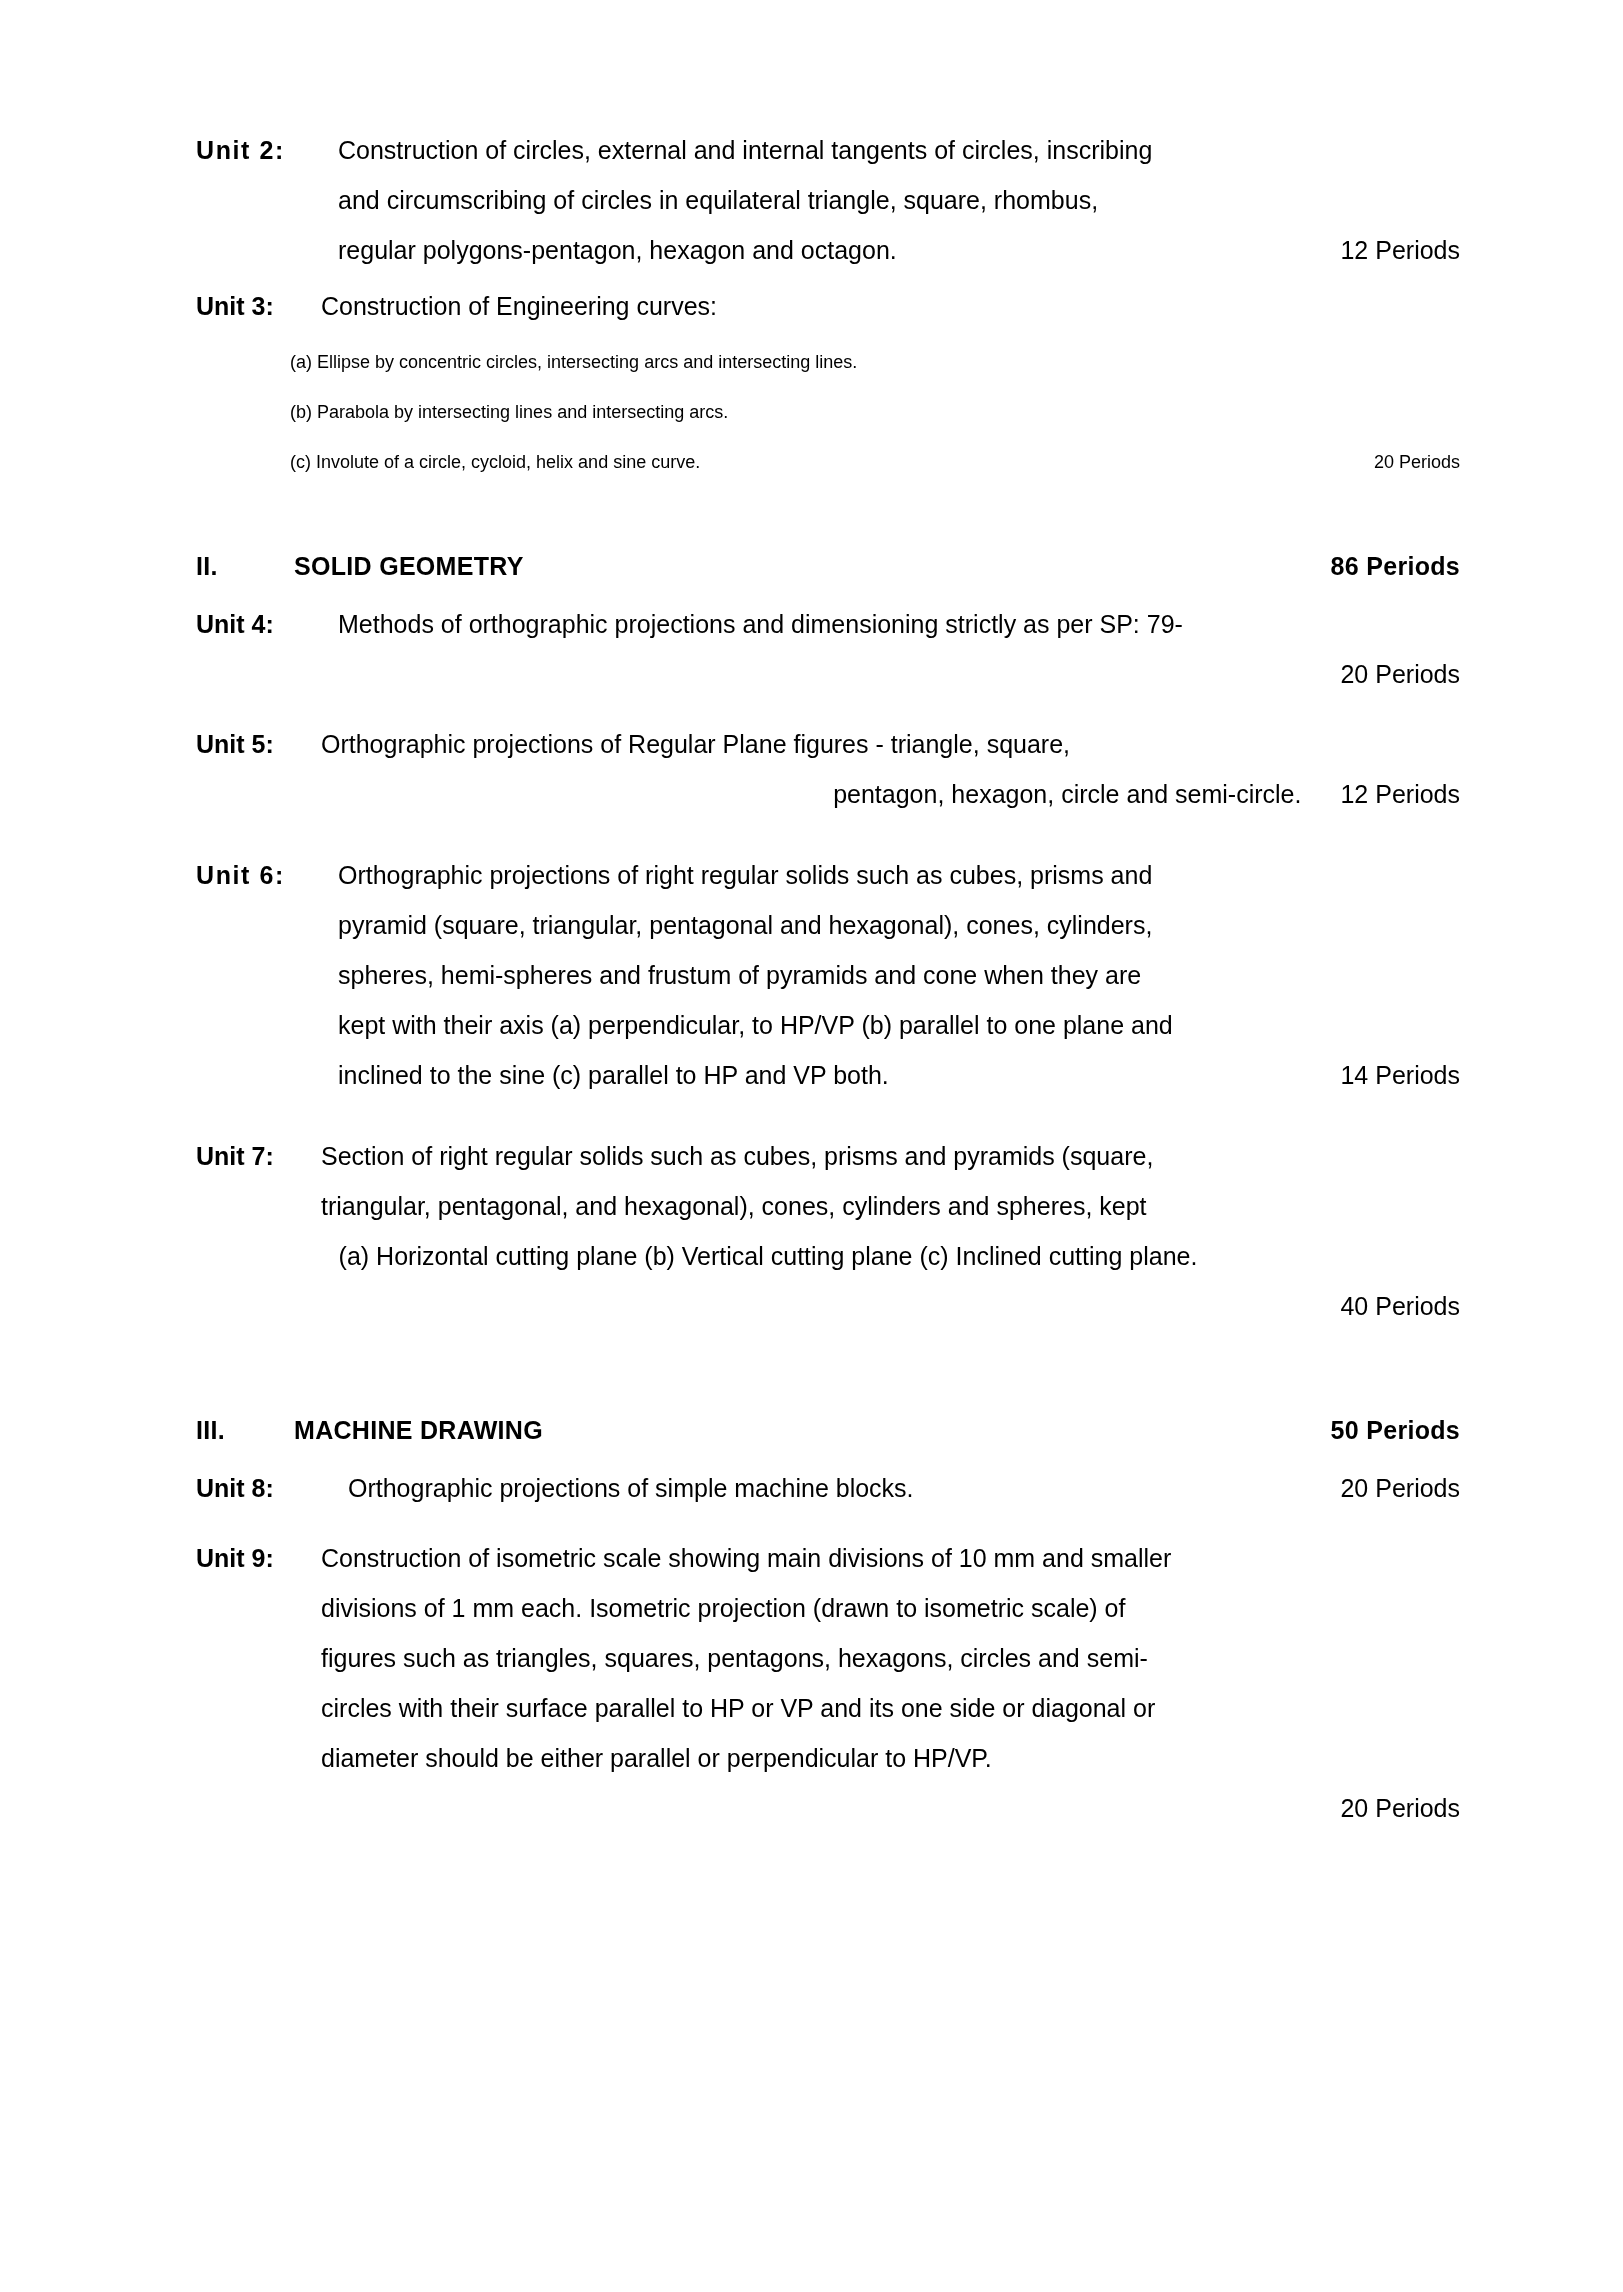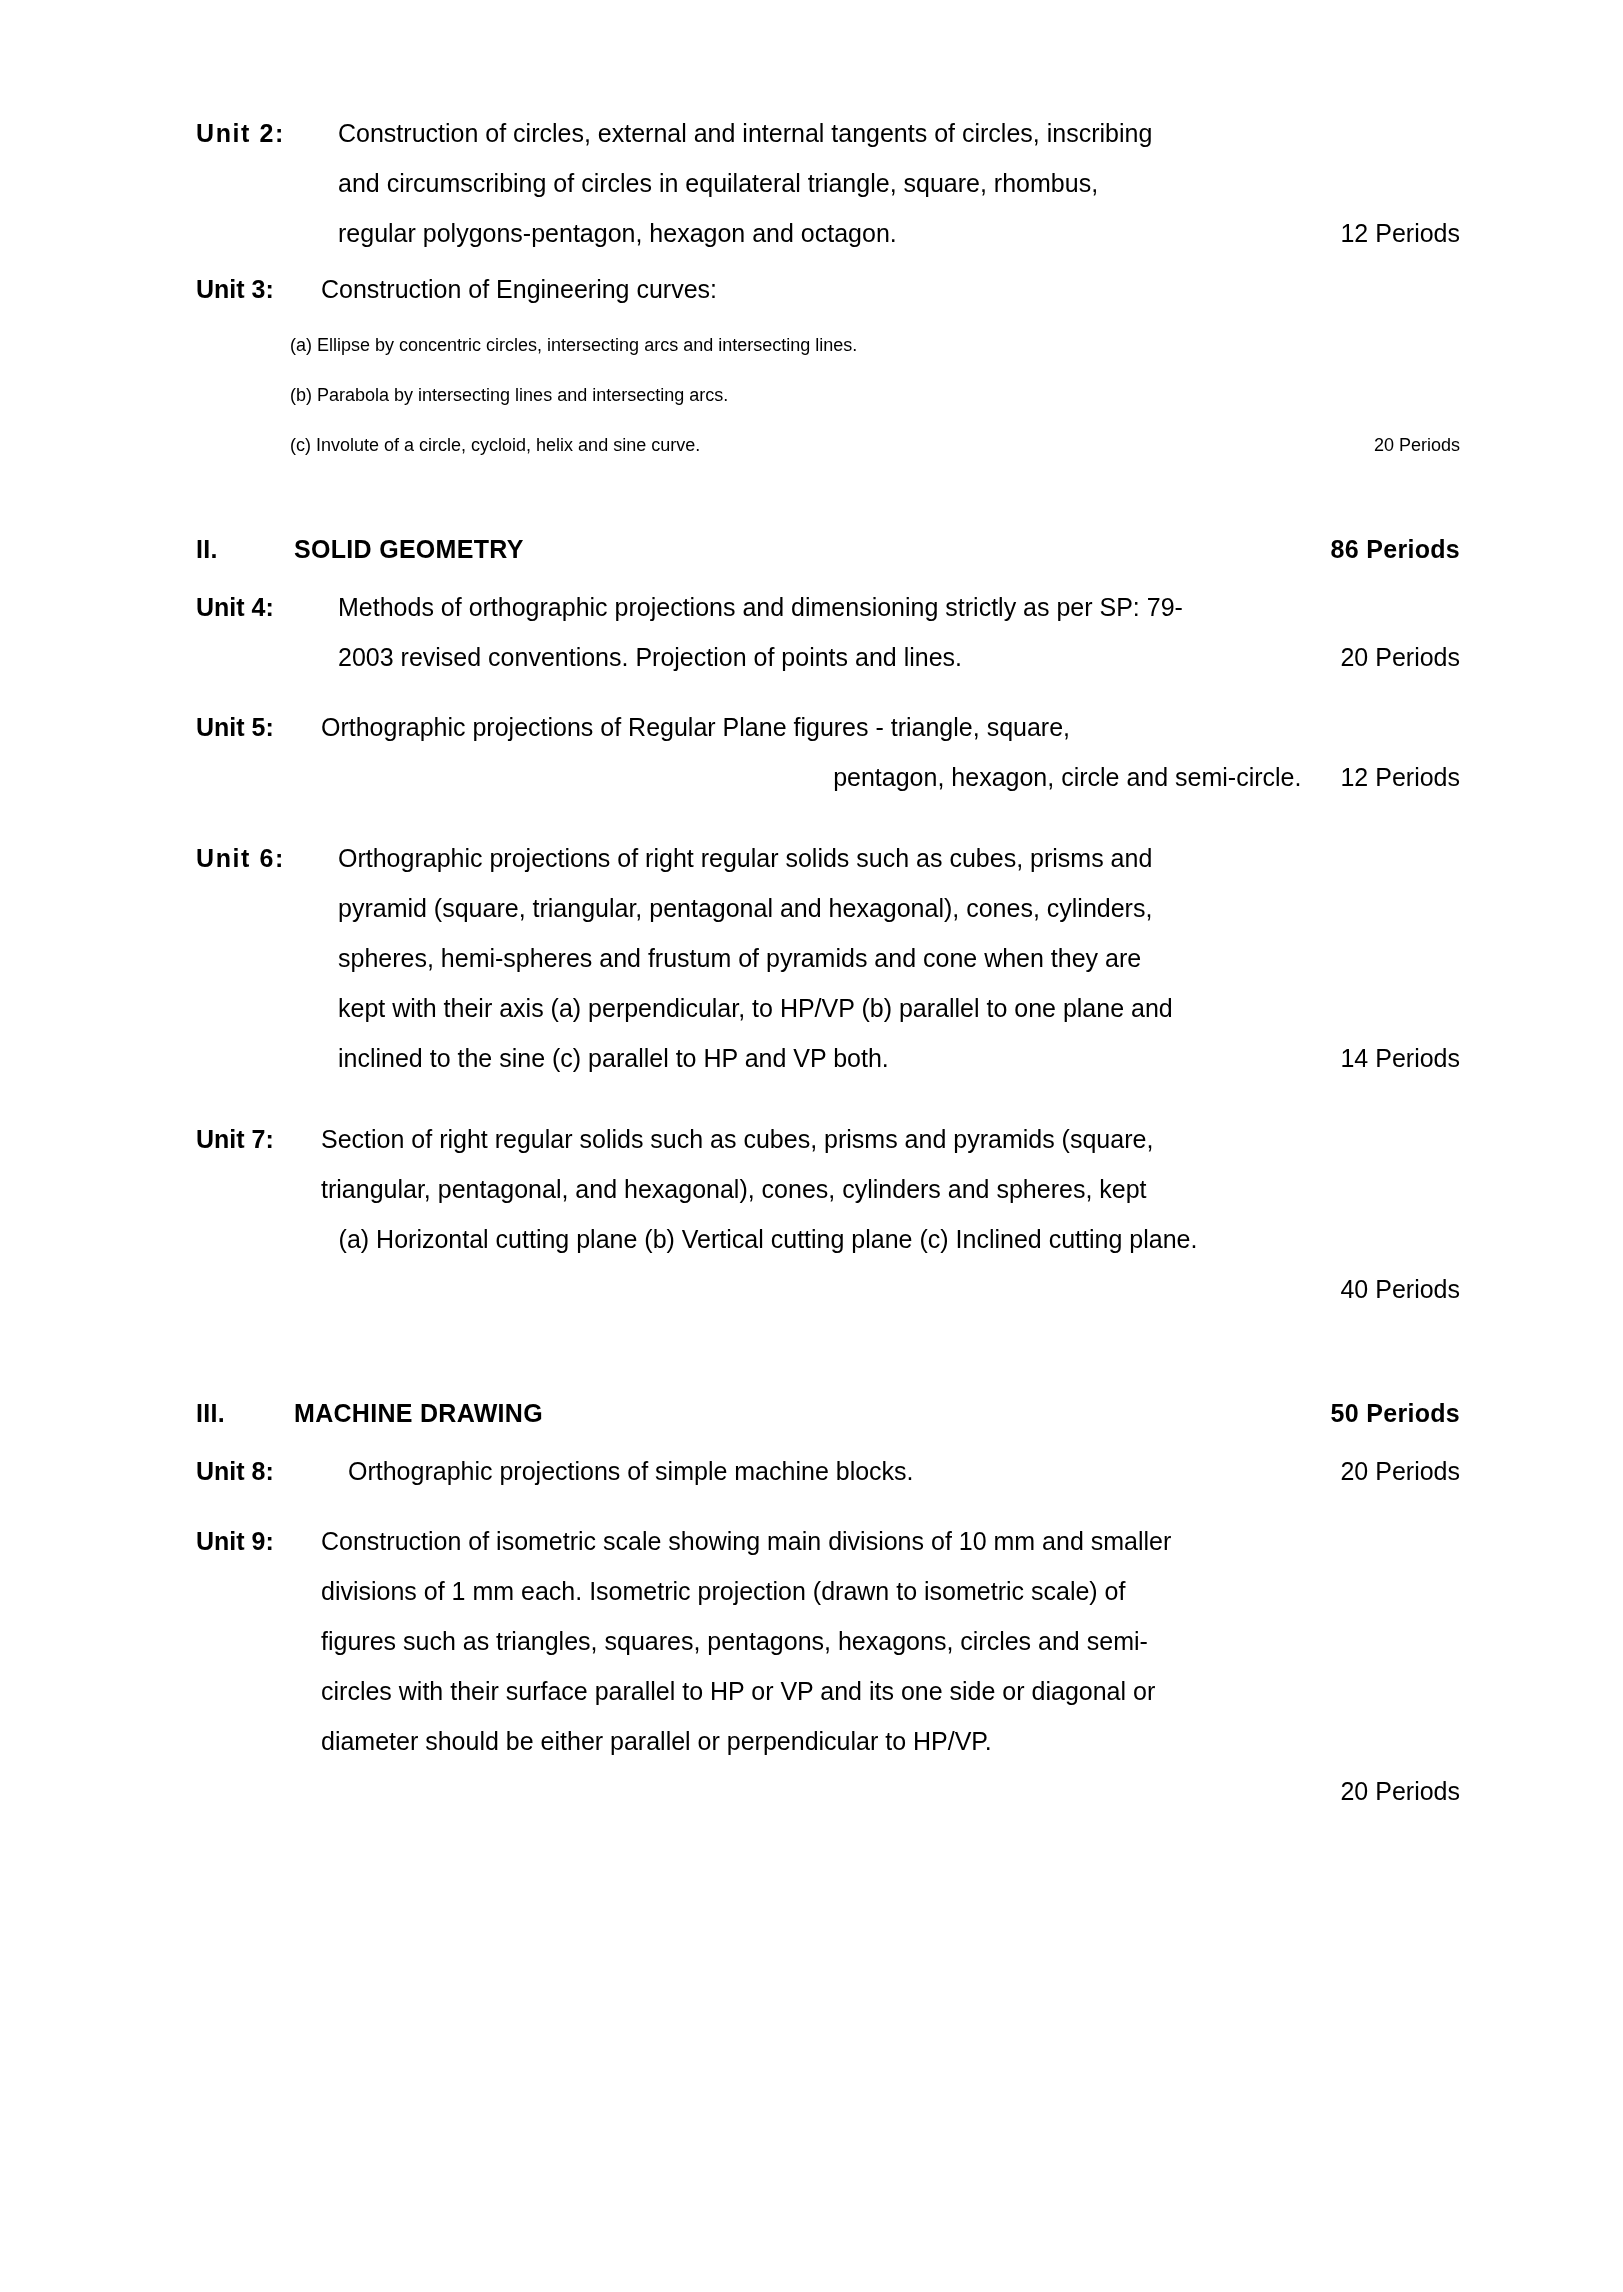--- a/index.html
+++ b/index.html
@@ -13,21 +13,21 @@
     height: 2293px;
     background: #ffffff;
     margin: 0 auto;
     font-family: "Liberation Sans", sans-serif;
     color: #000000;
     overflow: hidden;
   }
   .content {
     position: absolute;
     left: 196px;
-    top: 108px;
+    top: 125px;
     width: 1264px;
   }
 
   
   .unit {
     display: flex;
     align-items: flex-start;
     margin-bottom: 5.9px;
   }
   .unit-label {
@@ -143,21 +143,20 @@
       <span class="section-title">SOLID GEOMETRY</span>
       <span class="section-periods">86 Periods</span>
     </div>
 
     <div class="unit">
       <div class="unit-label lbl-w145">Unit 4:</div>
       <div class="unit-body">
         <div class="para nojust">
           <span class="line">Methods of orthographic projections and dimensioning strictly as per SP: 79-</span>
           <span class="line">
-            <span>2003 revised conventions. Projection of points and lines.</span>
             <span class="periods-right">20 Periods</span>
           </span>
         </div>
       </div>
     </div>
 
     <div class="gap-sm"></div>
 
     <div class="unit">
       <div class="unit-label lbl-w128">Unit 5:</div>

